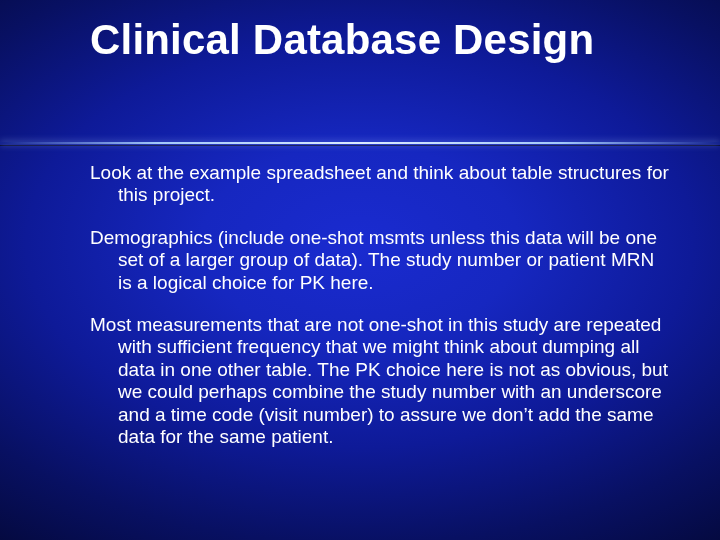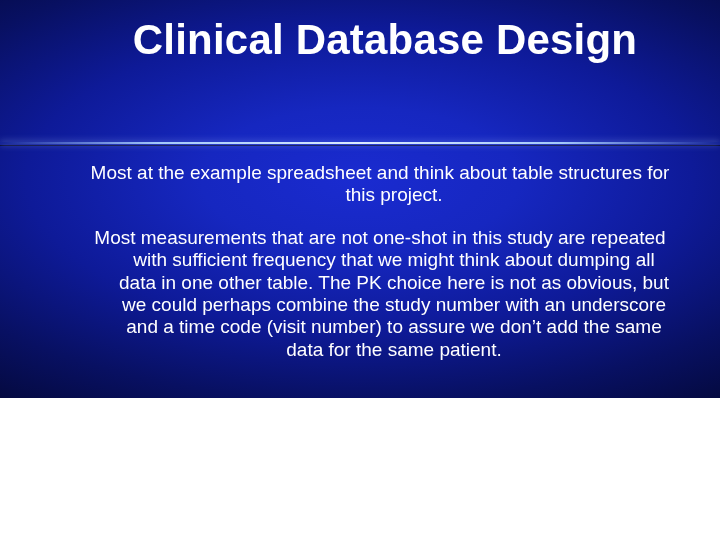--- a/index.html
+++ b/index.html
@@ -6,31 +6,30 @@
     margin: 0;
     padding: 0;
     width: 720px;
     height: 540px;
     overflow: hidden;
     font-family: Verdana, Arial, sans-serif;
   }
   .slide {
     position: relative;
     width: 720px;
-    height: 398px;
+    height: 540px;
     background:
       radial-gradient(ellipse 110% 90% at 50% 45%,
         #1a2bd0 0%,
         #1627c0 20%,
         #0e1a98 42%,
         #081062 62%,
         #030733 82%,
         #000010 100%);
     box-sizing: border-box;
-    text-align: center;
   }
   .title {
     position: absolute;
     top: 16px;
     left: 90px;
     right: 40px;
     color: #ffffff;
     font-weight: 900;
     font-size: 42px;
     line-height: 1.12;
@@ -85,17 +84,18 @@
   <div class="title">
     <span>Clinical Database Design</span><br>
   </div>
 
   <div class="rule-wrap">
     <div class="rule-shadow"></div>
     <div class="rule"></div>
   </div>
 
   <div class="body">
-    <div class="para">Most at the example spreadsheet and think about table structures for this project.</div>
+    <div class="para">Look at the example spreadsheet and think about table structures for this project.</div>
+    <div class="para">Demographics (include one-shot msmts unless this data will be one set of a larger group of data).  The study number or patient MRN is a logical choice for PK here.</div>
     <div class="para">Most measurements that are not one-shot in this study are repeated with sufficient frequency that we might think about dumping all data in one other table.  The PK choice here is not as obvious, but we could perhaps combine the study number with an underscore and a time code (visit number) to assure we don’t add the same data for the same patient.</div>
   </div>
 
 </div>
 
 </body></html>

